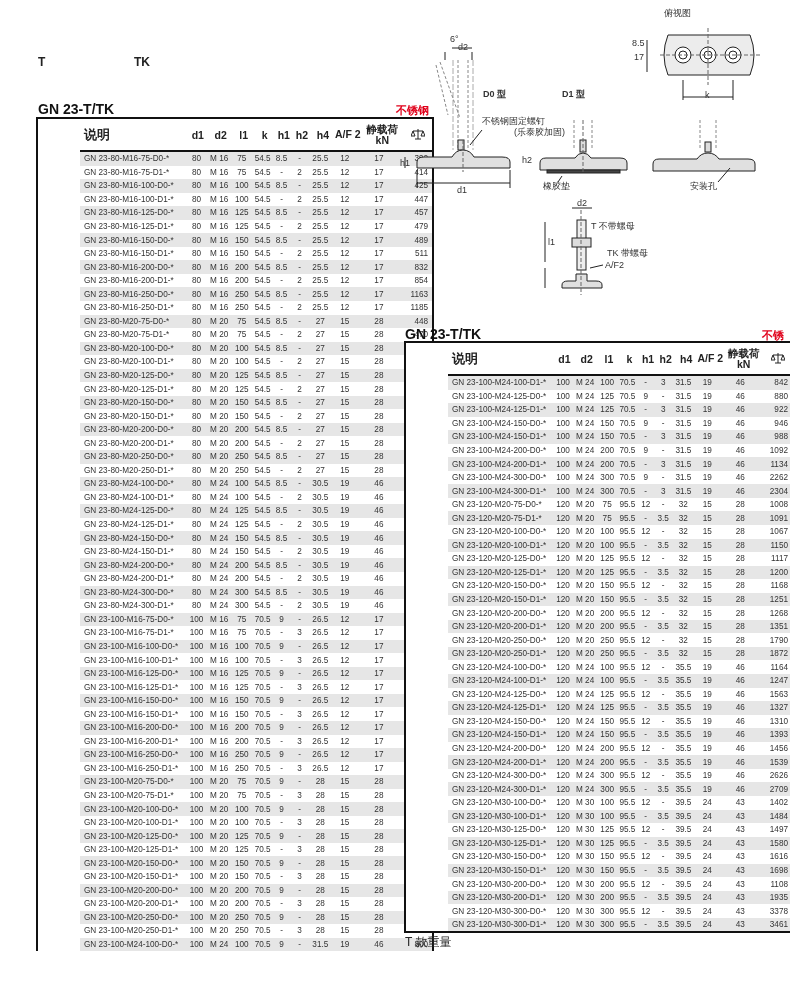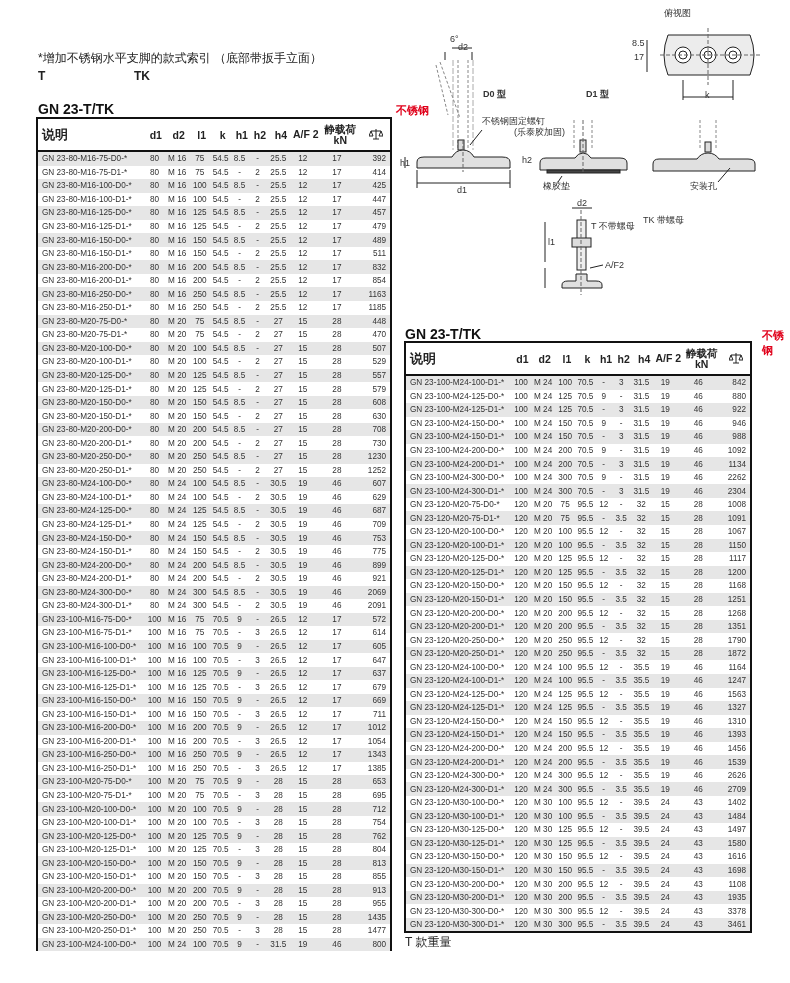--- a/index.html
+++ b/index.html
@@ -4,21 +4,21 @@
 <style>
   html, body { margin:0; padding:0; background:#ffffff; }
   body { width:790px; height:983px; position:relative; overflow:hidden;
          font-family:"Liberation Sans","DejaVu Sans",sans-serif; color:#222; }
   .intro { position:absolute; left:38px; top:51px; font-size:12px; line-height:14px; }
   .intro .row { display:flex; }
   .intro .col { width:96px; }
   .intro b { font-weight:bold; }
   .sec-title { position:absolute; font-weight:bold; font-size:14px; color:#111; }
   .material { position:absolute; font-weight:bold; font-size:11px; color:#e0001a;margin-left:40px; }
-  .tbl { position:absolute; border:2px solid #111; border-bottom:none; background:#fff; }
+  .tbl { position:absolute; border:2px solid #111; border-bottom:none; background:#fff;padding-left:42px; }
   .tbl.closed { border-bottom:2px solid #111; }
   .thead { display:flex; align-items:center; height:31px; border-bottom:2px solid #111; font-weight:bold; font-size:10.5px; }
   .thead .c { text-align:center; }
   .thead .c.desc { text-align:left; font-size:13px; padding-left:4px; }
   .trow { display:flex; align-items:center; height:13.55px; font-size:8.2px; color:#333; }
   .trow:nth-child(odd) { background:#e6e6e6; }
   .trow .c { text-align:center; white-space:nowrap; }
   .trow .c.desc { text-align:left; padding-left:4px; }
   .trow .c.w { text-align:right; padding-right:4px; }
   .c.desc { width:108px; }
@@ -29,21 +29,20 @@
   .thead .af, .thead .kn { line-height:11px;text-align:center; }
   .footnote { position:absolute; left:405px; top:934px; font-size:12px; color:#222; }
   .diagram { position:absolute; left:400px; top:0; width:390px; height:310px; }
   .dlabel { position:absolute; font-size:9px; color:#333; }
   .dlabel b { font-weight:bold; }
 </style>
 </head>
 <body>
 
 <div class="intro">
-  <div>*增加不锈钢水平支脚的款式索引 （底部带扳手立面）</div>
   <div class="row" style="margin-top:4px;">
     <div class="col"><b>T</b></div>
     <div class="col"><b>TK</b></div>
   </div>
 </div>
 
 <div class="sec-title" style="left:38px;top:101px;">GN 23-T/TK</div>
 <div class="material" style="left:356px;top:103px;">不锈钢</div>
 <div class="tbl left" style="left:36px;top:117px;width:352px;">
   <div class="thead">
@@ -1466,31 +1465,31 @@
         <line x1="181" y1="210" x2="181" y2="295" stroke="#666" stroke-dasharray="4,2"></line>
         <line x1="145" y1="222" x2="145" y2="262"></line>
         <line x1="145" y1="268" x2="145" y2="288"></line>
         <line x1="172" y1="208" x2="192" y2="208"></line>
         <line x1="190" y1="268" x2="203" y2="265"></line>
       </g>
     </g>
   </svg>
   <div class="dlabel" style="left:264px;top:7px;">俯视图</div>
   <div class="dlabel" style="left:83px;top:88px;"><b>D0 型</b></div>
-  <div class="dlabel" style="left:186px;top:88px;"><b>D1 型</b></div>
+  <div class="dlabel" style="left:162px;top:88px;"><b>D1 型</b></div>
   <div class="dlabel" style="left:82px;top:115px;">不锈钢固定螺钉</div>
   <div class="dlabel" style="left:86px;top:126px;margin-left:28px;">(乐泰胶加固)</div>
   <div class="dlabel" style="left:143px;top:180px;">橡胶垫</div>
   <div class="dlabel" style="left:290px;top:180px;">安装孔</div>
   <div class="dlabel" style="left:57px;top:185px;">d1</div>
   <div class="dlabel" style="left:58px;top:42px;">d2</div>
   <div class="dlabel" style="left:50px;top:34px;">6°</div>
   <div class="dlabel" style="left:0px;top:158px;">h1</div>
   <div class="dlabel" style="left:122px;top:155px;">h2</div>
   <div class="dlabel" style="left:305px;top:90px;">k</div>
   <div class="dlabel" style="left:232px;top:38px;">8.5</div>
   <div class="dlabel" style="left:234px;top:52px;">17</div>
   <div class="dlabel" style="left:177px;top:198px;">d2</div>
   <div class="dlabel" style="left:148px;top:237px;">l1</div>
   <div class="dlabel" style="left:205px;top:260px;">A/F2</div>
   <div class="dlabel" style="left:191px;top:220px;">T  不带螺母</div>
-  <div class="dlabel" style="left:207px;top:214px;margin-left:36px;">TK 带螺母</div>
+  <div class="dlabel" style="left:207px;top:247px;">TK 带螺母</div>
 </div>
 
 </body></html>

